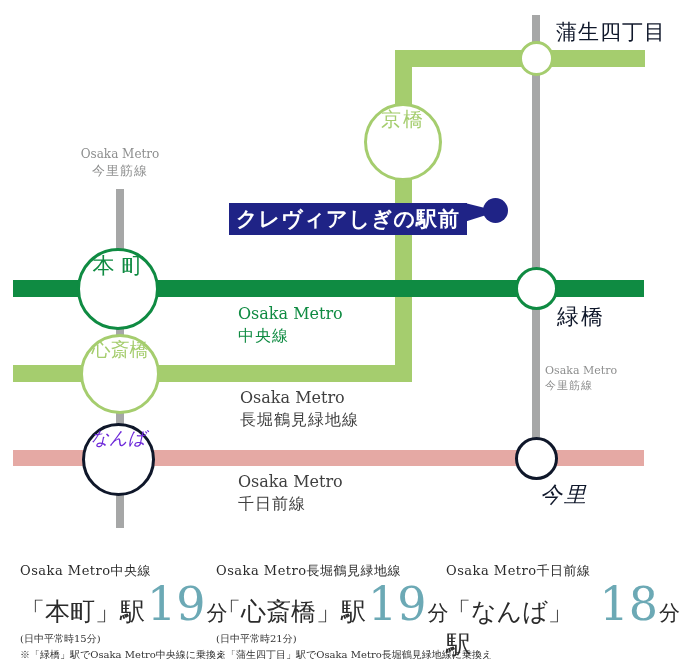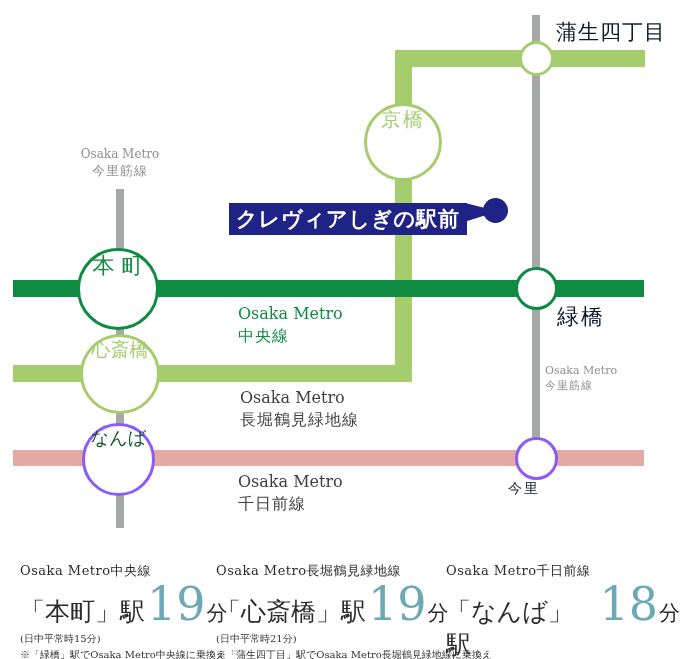--- a/index.html
+++ b/index.html
@@ -23,21 +23,21 @@
   
   .station-circle {
     position: absolute; z-index: 2;
     background: #ffffff;
     border-radius: 50%;
     display: flex; align-items: flex-start; justify-content: center;
     text-align: center;
   }
   .station-circle.dgreen { border: 3px solid #0f8b42; color: #0f8b42; }
   .station-circle.lgreen { border: 3px solid #a5cd6e; color: #a5cd6e; }
-  .station-circle.pink   { border: 3px solid #8b5cf6; color: #14532d; }
+  .station-circle.pink   { border: 3px solid #0f172a; color: #6d28d9; font-style: italic; }
   .station-circle.filled-teal {
     background: #7cb8be; border: none; color: #ffffff;
   }
 
   
   .sta-label { position: absolute; z-index: 3; color: #0f172a; }
   .line-label { position: absolute; z-index: 3; line-height: 1.35; }
   .line-label.graytxt { color: #8d8e8e; }
   .line-label.greentxt { color: #0f8b42; }
   .line-label.darktxt { color: #3f3f3f; }
@@ -108,21 +108,21 @@
   </div>
 
   <div class="station-circle dgreen" style="left:515px; top:267px; width:43px; height:43px;"></div>
 
   <div class="station-circle pink" style="left:515px; top:437px; width:43px; height:43px;"></div>
 
   <div class="sta-label" style="left:556px; top:18px; font-size:21px; letter-spacing:1px;">蒲生四丁目</div>
 
   <div class="sta-label" style="left:557px; top:302px; font-size:22px; letter-spacing:2px;">緑橋</div>
 
-  <div class="sta-label" style="left:508px; top:480px; font-size:14px; letter-spacing:2px;">今里</div>
+  <div class="sta-label" style="left:540px; top:480px; font-size:22px; letter-spacing:2px;font-style:italic;">今里</div>
 
   <div class="line-label graytxt" style="left:60px; top:146px; width:120px; text-align:center; font-size:12px;">
     <div>Osaka Metro</div>
     <div style="font-size:13px; letter-spacing:1px;">今里筋線</div>
   </div>
 
   <div class="line-label greentxt" style="left:238px; top:303px; font-size:16px;">
     <div>Osaka Metro</div>
     <div style="letter-spacing:1px;">中央線</div>
   </div>

